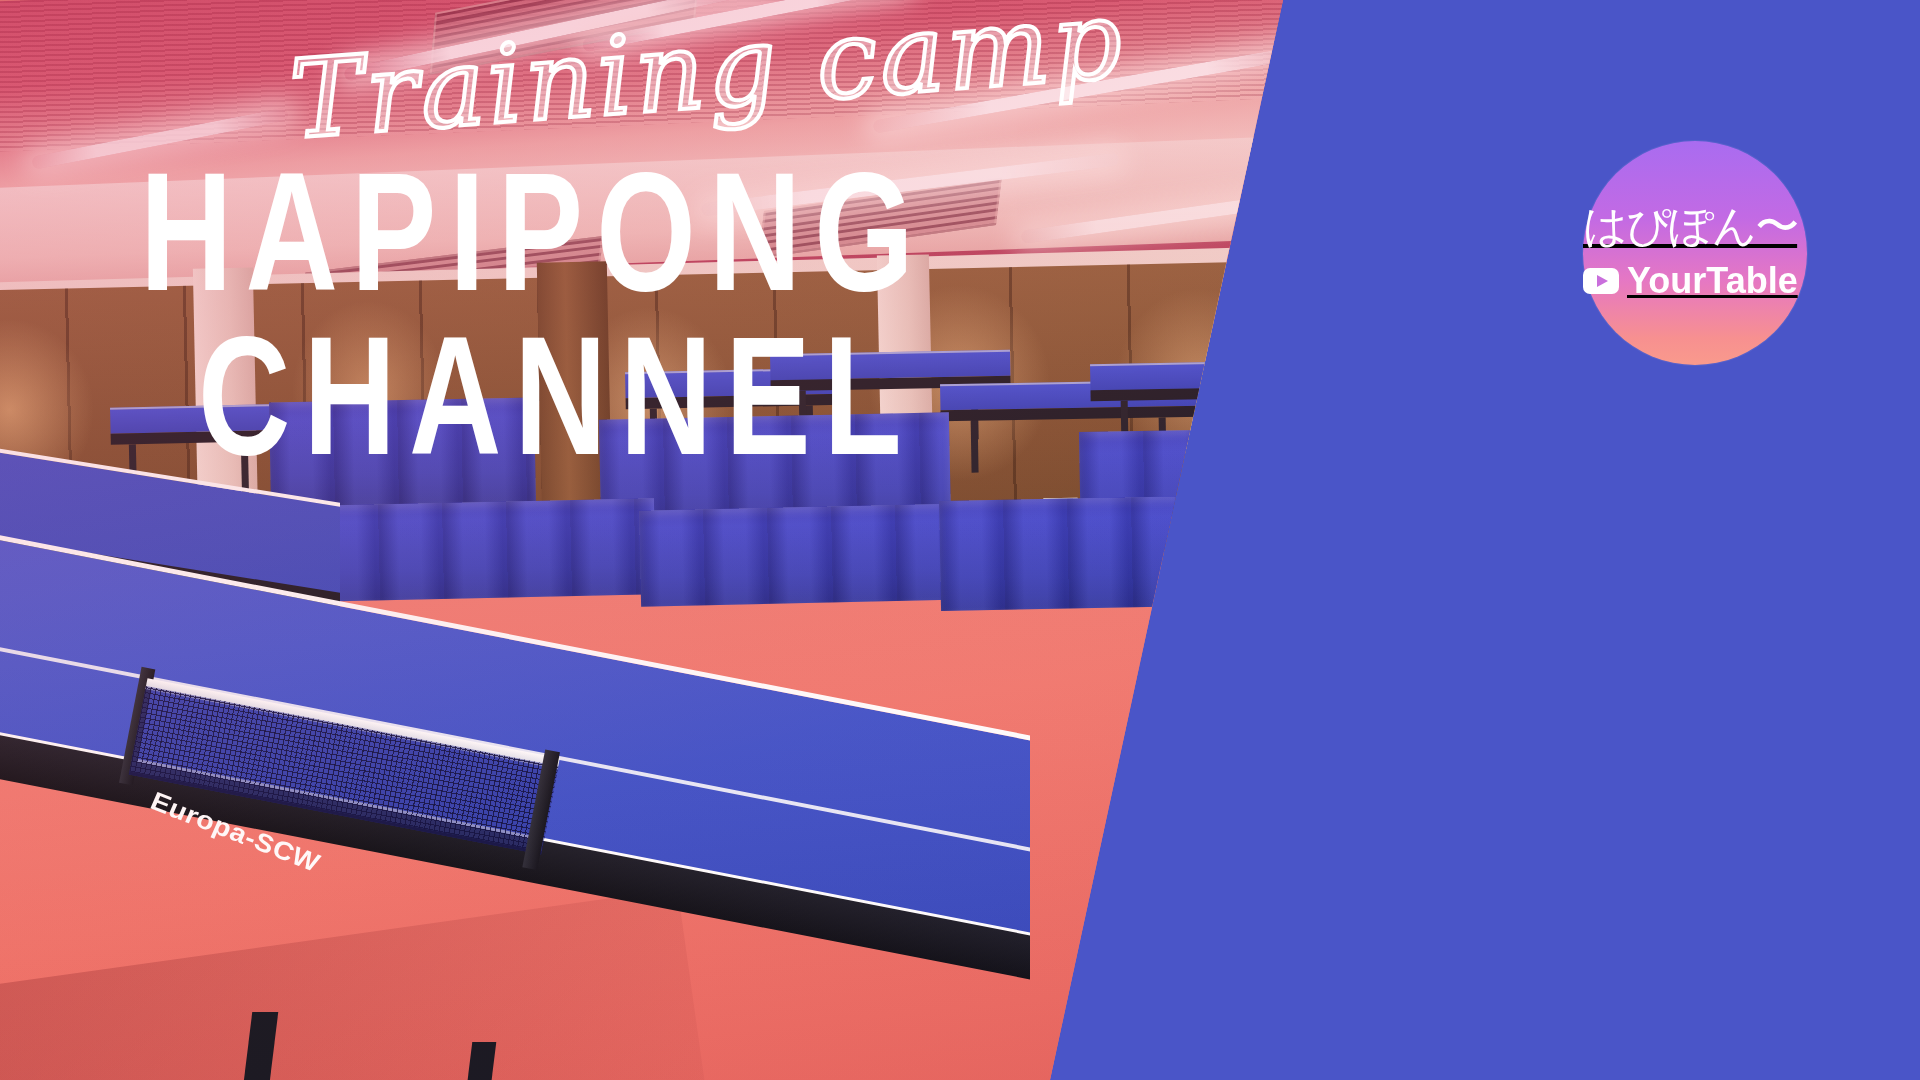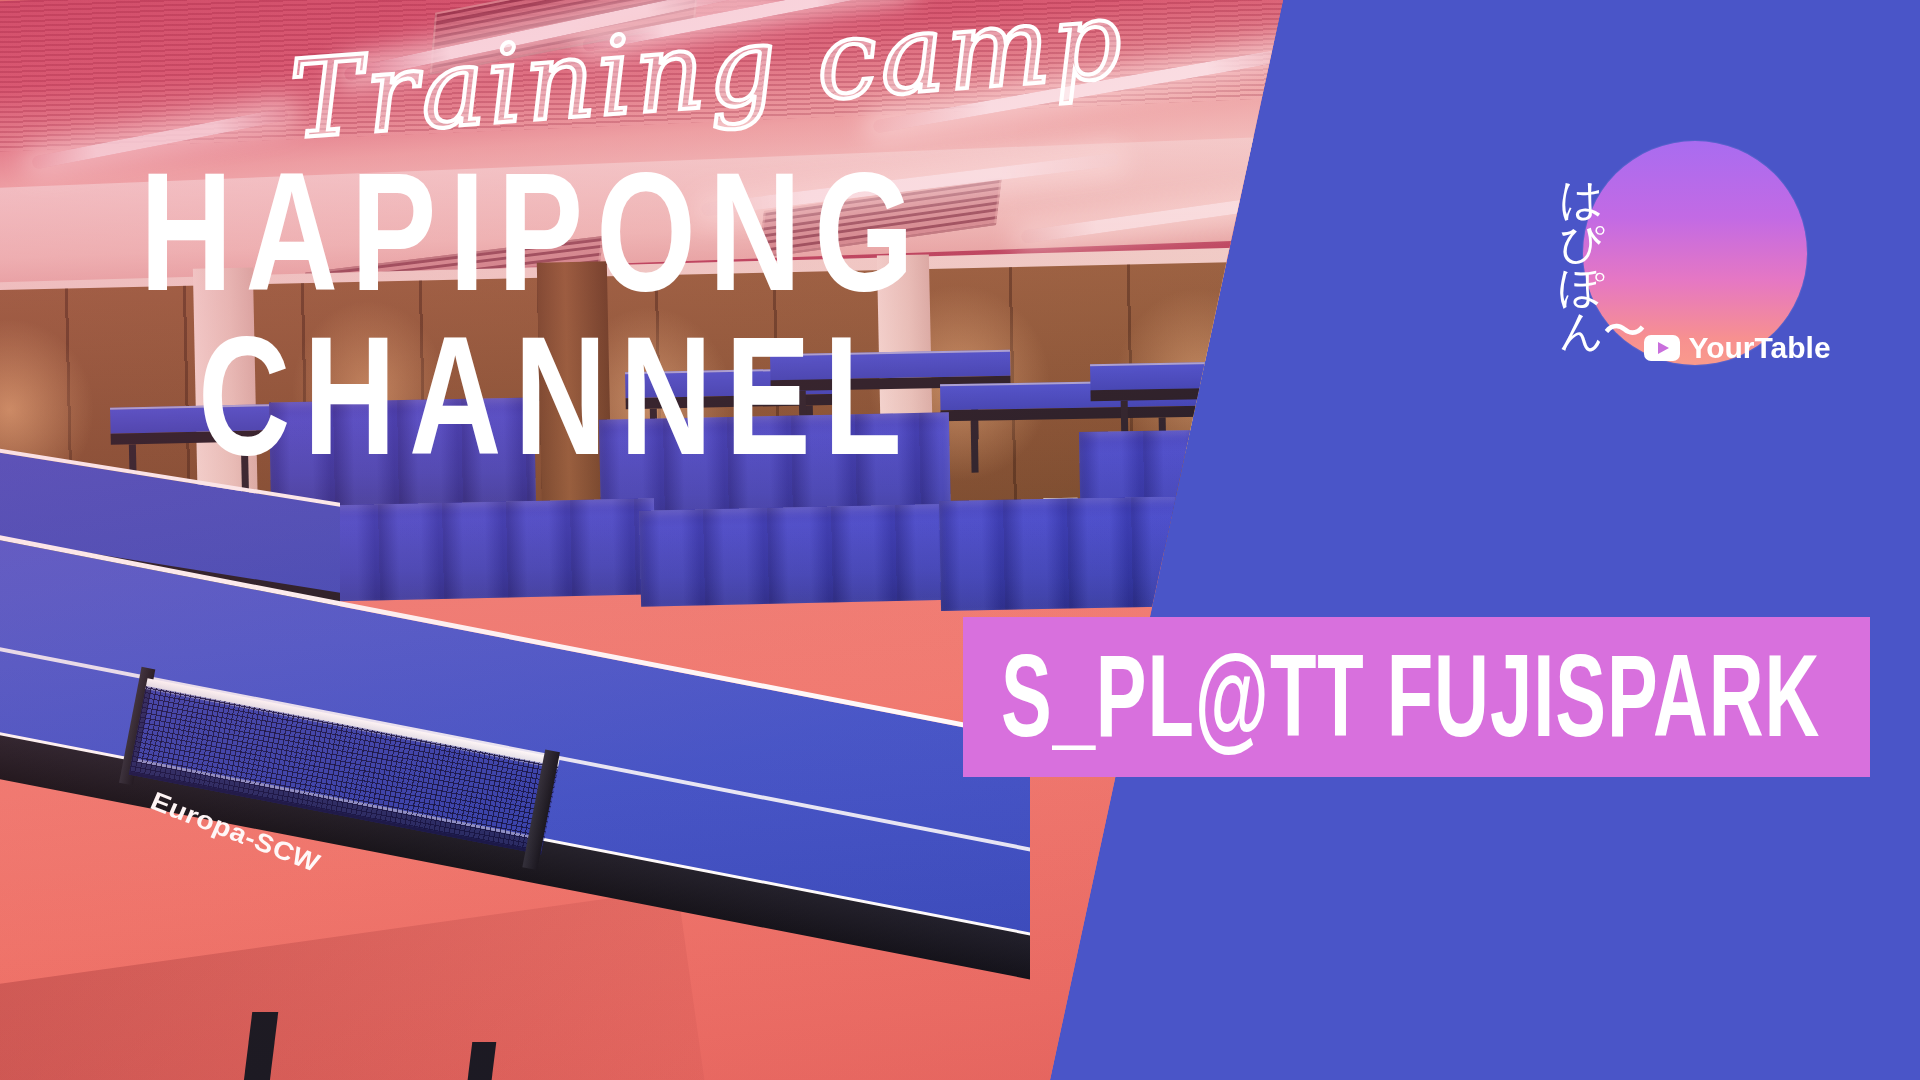--- a/index.html
+++ b/index.html
@@ -273,43 +273,44 @@
     transform-origin: left top;
   }
   #main-title .ln { display:block; white-space:nowrap; }
   #main-title .ln2 { margin-left:58px; }
 
   
   #logo-badge {
     position:absolute; left:1583px; top:141px;
     width:224px; height:224px; border-radius:50%;
     background:linear-gradient(180deg,#a96cf0 0%, #c26ae4 34%, #e577c4 62%, #f79090 88%, #f99a8c 100%);
-    display:flex; flex-direction:row; align-items:flex-end; justify-content:center;
+    display:flex; flex-direction:column; align-items:flex-start; justify-content:center;
     box-shadow:0 0 0 1px rgba(255,255,255,.07);
+    text-decoration:underline;
   }
   #logo-jp {
     color:#fff; font-size:44px; line-height:1;
     font-family:"DejaVu Sans", sans-serif; font-weight:400;
     letter-spacing:-2px; margin-bottom:12px;
   }
   #logo-row { display:flex; align-items:center; gap:8px; }
   #yt-icon {
     width:36px; height:26px; border-radius:7px; background:#fff;
     display:flex; align-items:center; justify-content:center;
   }
   #yt-icon .tri {
     width:0; height:0;
     border-left:11px solid #c96fdc;
     border-top:6.5px solid transparent;
     border-bottom:6.5px solid transparent;
     margin-left:3px;
   }
   #logo-yt-text {
     color:#fff; font-family:"Liberation Sans", sans-serif;
-    font-weight:700; font-size:30px; letter-spacing:0px;
+    font-weight:700; font-size:36px; letter-spacing:0px;
   }
 
   
   .pink-banner {
     position:absolute;
     background:#d870dd;
     display:flex; align-items:center;
     color:#ffffff;
     font-family:"Liberation Sans", sans-serif;
     font-weight:700;
@@ -477,18 +478,15 @@
   <div id="logo-badge">
     <div id="logo-jp">はぴぽん〜</div>
     <div id="logo-row">
       <span id="yt-icon">
           <span class="tri"></span>
         </span>
       <span id="logo-yt-text">YourTable</span>
     </div>
   </div>
 
-  <div id="banner-venue" class="pink-banner">
-    <span class="txt">S_PL@TT FUJISPARK</span>
-  </div>
 
 
 </div>
 
 </body></html>

